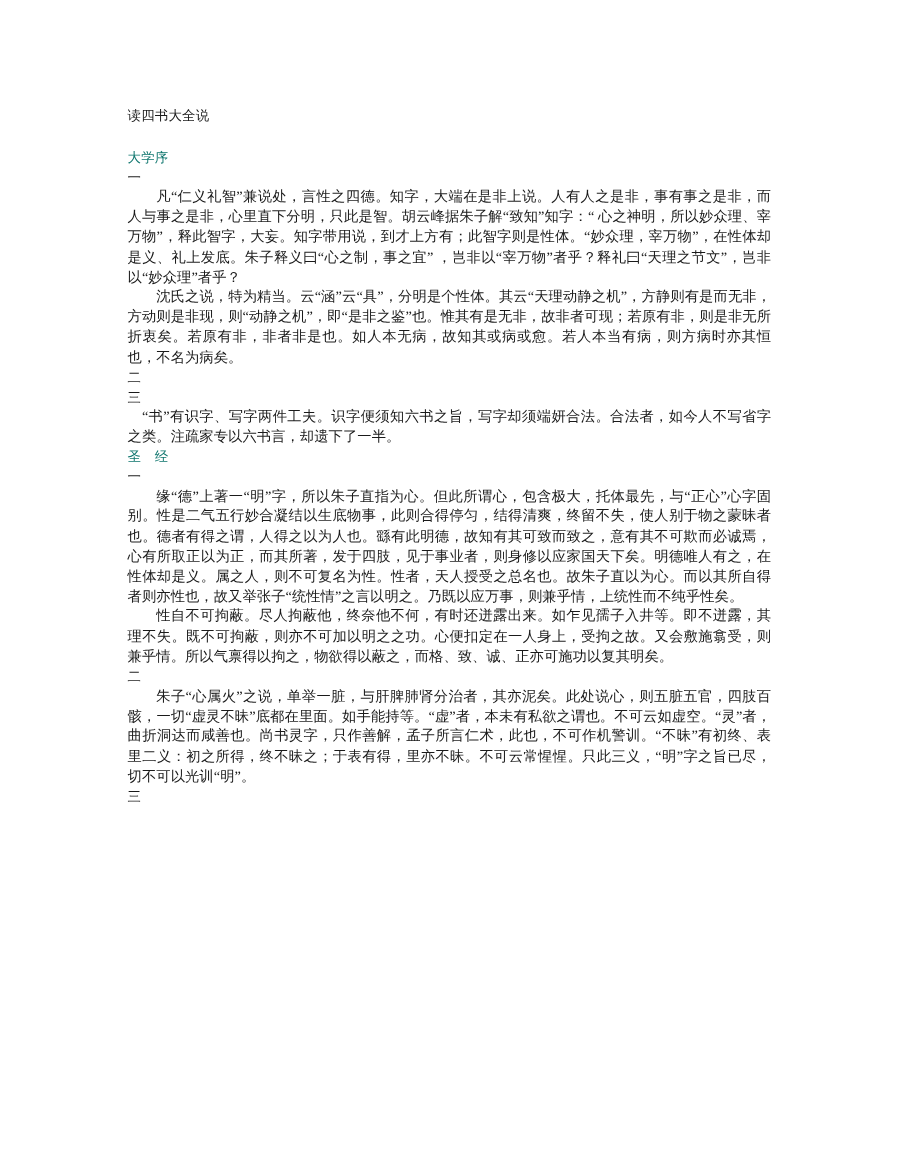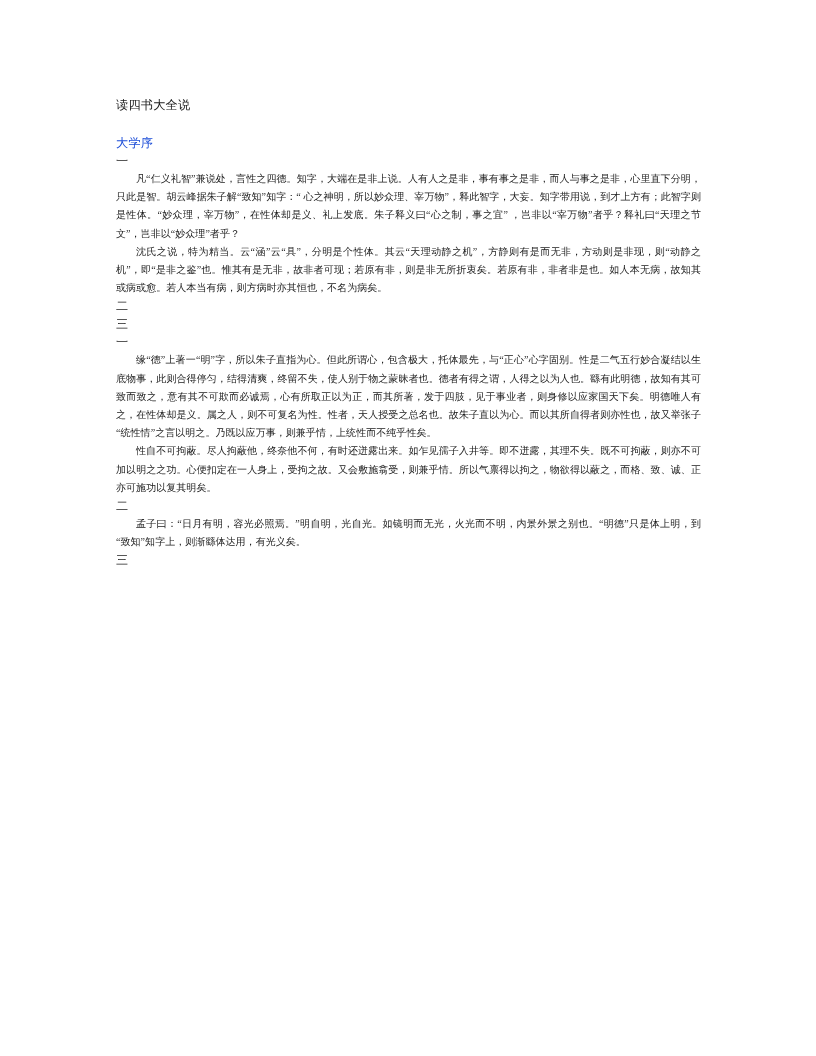--- a/index.html
+++ b/index.html
@@ -33,33 +33,33 @@
     margin: 0 0 20px 0;
     letter-spacing: 0.2px;
     color: #1a1a1a;
   }
   
   .chapter-heading {
     font-size: 12.2px;
     line-height: 18px;
     margin: 0;
     letter-spacing: 0.2px;
-    color: #1d4ed8;
+    color: #0f766e;
   }
   
   .section-number {
     font-size: 12.2px;
     line-height: 18px;
     margin: 0;
     letter-spacing: 0.2px;
     color: #1a1a1a;
   }
   
   .para {
-    font-size: 10px;
+    font-size: 13px;
     line-height: 18.2px;
     margin: 0;
     text-align: justify;
     text-justify: inter-ideograph;
     text-indent: 2em;
     letter-spacing: 0.05px;
     color: #1a1a1a;
   }
   .para.no-indent {
     text-indent: 1em;
@@ -77,28 +77,30 @@
     <div class="block">
       <p class="chapter-heading">大学序</p>
 
       <p class="section-number">一</p>
       <p class="para">凡“仁义礼智”兼说处，言性之四德。知字，大端在是非上说。人有人之是非，事有事之是非，而人与事之是非，心里直下分明，只此是智。胡云峰据朱子解“致知”知字：“ 心之神明，所以妙众理、宰万物”，释此智字，大妄。知字带用说，到才上方有；此智字则是性体。“妙众理，宰万物”，在性体却是义、礼上发底。朱子释义曰“心之制，事之宜” ，岂非以“宰万物”者乎？释礼曰“天理之节文”，岂非以“妙众理”者乎？</p>
       <p class="para">沈氏之说，特为精当。云“涵”云“具”，分明是个性体。其云“天理动静之机”，方静则有是而无非，方动则是非现，则“动静之机”，即“是非之鉴”也。惟其有是无非，故非者可现；若原有非，则是非无所折衷矣。若原有非，非者非是也。如人本无病，故知其或病或愈。若人本当有病，则方病时亦其恒也，不名为病矣。</p>
 
       <p class="section-number">二</p>
 
       <p class="section-number">三</p>
+      <p class="para no-indent">“书”有识字、写字两件工夫。识字便须知六书之旨，写字却须端妍合法。合法者，如今人不写省字之类。注疏家专以六书言，却遗下了一半。</p>
     </div>
 
     <div class="block">
+      <p class="chapter-heading">圣　经</p>
 
       <p class="section-number">一</p>
       <p class="para">缘“德”上著一“明”字，所以朱子直指为心。但此所谓心，包含极大，托体最先，与“正心”心字固别。性是二气五行妙合凝结以生底物事，此则合得停匀，结得清爽，终留不失，使人别于物之蒙昧者也。德者有得之谓，人得之以为人也。繇有此明德，故知有其可致而致之，意有其不可欺而必诚焉，心有所取正以为正，而其所著，发于四肢，见于事业者，则身修以应家国天下矣。明德唯人有之，在性体却是义。属之人，则不可复名为性。性者，天人授受之总名也。故朱子直以为心。而以其所自得者则亦性也，故又举张子“统性情”之言以明之。乃既以应万事，则兼乎情，上统性而不纯乎性矣。</p>
       <p class="para">性自不可拘蔽。尽人拘蔽他，终奈他不何，有时还迸露出来。如乍见孺子入井等。即不迸露，其理不失。既不可拘蔽，则亦不可加以明之之功。心便扣定在一人身上，受拘之故。又会敷施翕受，则兼乎情。所以气禀得以拘之，物欲得以蔽之，而格、致、诚、正亦可施功以复其明矣。</p>
 
       <p class="section-number">二</p>
-      <p class="para">孟子曰：“日月有明，容光必照焉。”明自明，光自光。如镜明而无光，火光而不明，内景外景之别也。“明德”只是体上明，到“致知”知字上，则渐繇体达用，有光义矣。</p>
+      <p class="para">朱子“心属火”之说，单举一脏，与肝脾肺肾分治者，其亦泥矣。此处说心，则五脏五官，四肢百骸，一切“虚灵不昧”底都在里面。如手能持等。“虚”者，本未有私欲之谓也。不可云如虚空。“灵”者，曲折洞达而咸善也。尚书灵字，只作善解，孟子所言仁术，此也，不可作机警训。“不昧”有初终、表里二义：初之所得，终不昧之；于表有得，里亦不昧。不可云常惺惺。只此三义，“明”字之旨已尽，切不可以光训“明”。</p>
 
       <p class="section-number">三</p>
     </div>
 
   </div>
 </div>
 
 </body></html>

